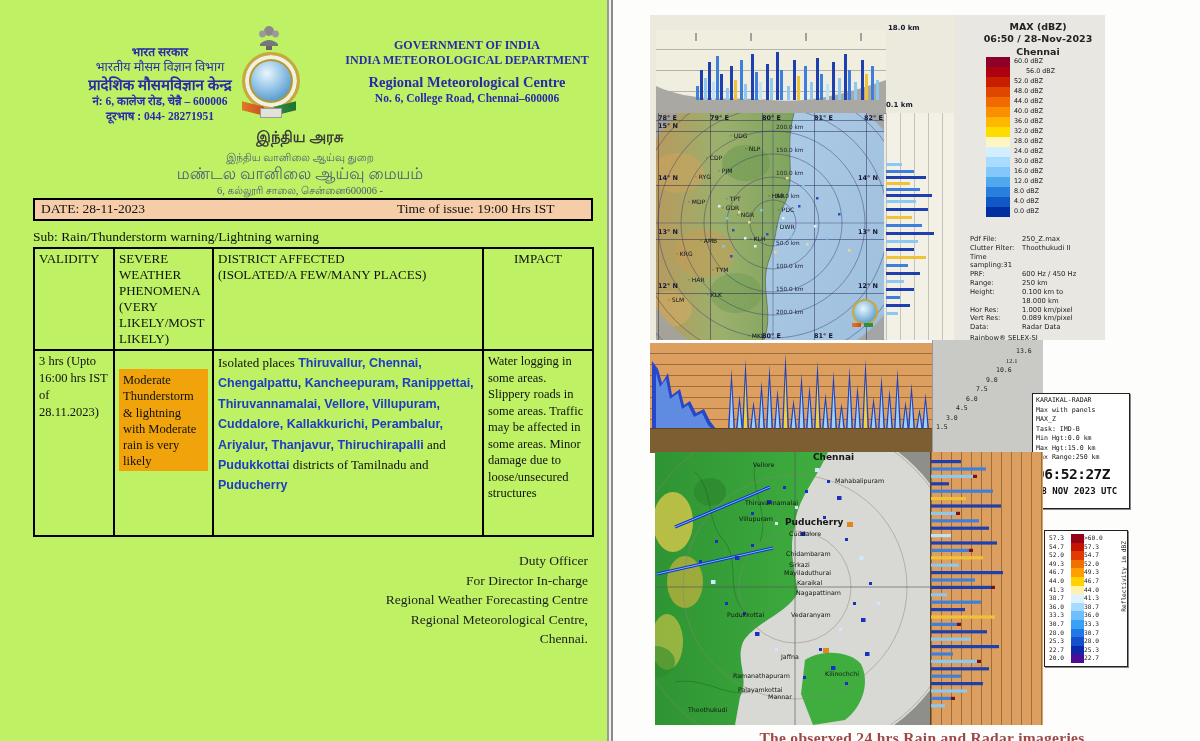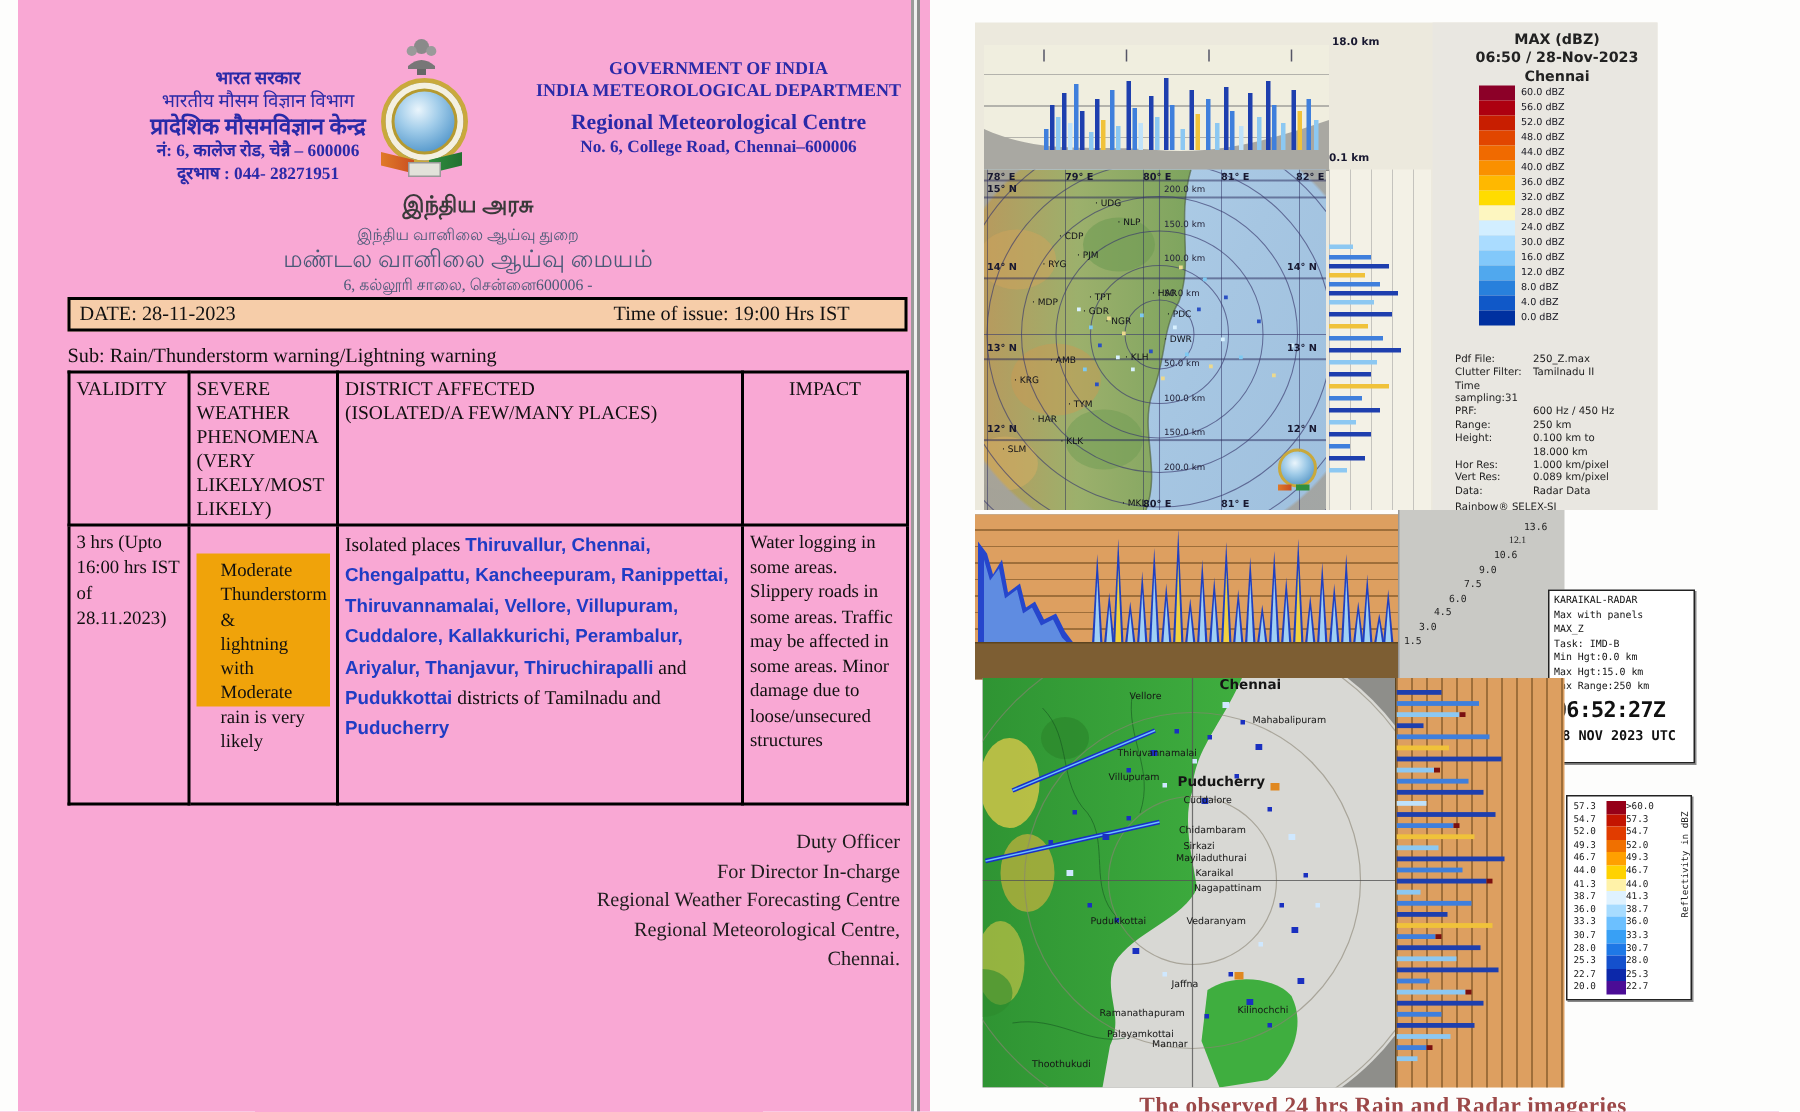--- a/index.html
+++ b/index.html
@@ -1,21 +1,21 @@
 <!DOCTYPE html>
 <html><head>
 <meta charset="utf-8">
 <style>
   html,body{margin:0;padding:0;}
   body{width:1200px;height:741px;overflow:hidden;position:relative;background:#fdfdfc;
        font-family:"Liberation Serif",serif;}
   .plbl{position:absolute;white-space:nowrap;line-height:1;font-family:"DejaVu Sans",sans-serif;
         font-size:6.5px;color:#14141e;}
   
-  .doc{position:absolute;left:0;top:0;width:608px;height:741px;background:#f9a8d4;margin-left:12px;}
+  .doc{position:absolute;left:0;top:0;width:608px;height:741px;background:#bef264;}
   .hdr-block{position:absolute;text-align:center;color:#2a2aa8;line-height:1.25;}
   .hdr-hindi{left:60px;top:45px;width:200px;}
   .hdr-eng{left:342px;top:38px;width:250px;}
   .hdr-tamil{left:150px;top:128px;width:300px;color:#4a5a78;}
   .imd-logo{position:absolute;left:240px;top:24px;width:60px;height:100px;}
   .lion{position:absolute;left:17px;top:0;}
   .globe{position:absolute;left:2px;top:28px;width:52px;height:52px;border-radius:50%;
          border:3px solid #c9a93c;
          background:radial-gradient(circle at 42% 35%,#eaf5fc 0%,#a2cdea 30%,#4f94c9 68%,#2f6f9f 100%);
          box-shadow:inset 0 0 0 4px rgba(255,255,255,.85),inset 0 0 0 6px #b59a30;}
@@ -29,21 +29,21 @@
   .datebar .d2{position:absolute;left:362px;top:1px;}
   .subject{position:absolute;left:33px;top:229px;font-size:13.5px;color:#101010;}
   table.warn{position:absolute;left:33px;top:247px;border-collapse:collapse;table-layout:fixed;
              width:559px;font-size:13px;color:#101010;}
   table.warn th,table.warn td{border:2px solid #000;vertical-align:top;padding:2px 4px;
              white-space:pre-line;font-weight:normal;}
   table.warn th{text-align:left;height:88px;}
   table.warn th.c{text-align:center;}
   table.warn td{height:180px;}
   td.c-phe{padding:0;}
-  .hl{background:#f0a30a;padding:3px 16px;height:96px;font-size:12.5px;line-height:1.3;}
+  .hl{background:#f0a30a;padding:3px 4px;height:96px;font-size:12.5px;line-height:1.3;}
   .c-val{font-size:12.5px;line-height:1.35;border-radius:14px;}
   .c-dis{font-size:13px;line-height:1.55;}
   .c-dis b{font-family:"Liberation Sans",sans-serif;color:#1f3cc4;font-size:12.5px;}
   .c-imp{font-size:12.5px;line-height:1.32;}
   .sig{position:absolute;left:300px;top:551px;width:288px;text-align:right;font-size:13.5px;
        line-height:19.5px;color:#1d1d1d;}
   
   .divider{position:absolute;left:606px;top:0;width:9px;height:741px;
            background:linear-gradient(90deg,transparent 0 1px,#9a9a9a 1px 3px,#efefef 3px 5px,#8b8b8b 5px 7px,transparent 7px);}
   
@@ -396,21 +396,21 @@
       <div class="band" style="background: rgb(255, 220, 0);"></div>
       <div class="band" style="background: rgb(253, 246, 192);"></div>
       <div class="band" style="background: rgb(210, 238, 255);"></div>
       <div class="band" style="background: rgb(170, 220, 255);"></div>
       <div class="band" style="background: rgb(130, 200, 250);"></div>
       <div class="band" style="background: rgb(80, 168, 238);"></div>
       <div class="band" style="background: rgb(40, 128, 220);"></div>
       <div class="band" style="background: rgb(16, 88, 200);"></div>
       <div class="band" style="background: rgb(0, 48, 160);"></div>
       <span class="plbl " style="left: 28px; top: 1px; font-size: 6.4px;">60.0 dBZ</span>
-      <span class="plbl " style="left: 28px; top: 11px; font-size: 6.4px;">56.0 dBZ</span>
+      <span class="plbl " style="left: 40px; top: 11px; font-size: 6.4px;">56.0 dBZ</span>
       <span class="plbl " style="left: 28px; top: 21px; font-size: 6.4px;">52.0 dBZ</span>
       <span class="plbl " style="left: 28px; top: 31px; font-size: 6.4px;">48.0 dBZ</span>
       <span class="plbl " style="left: 28px; top: 41px; font-size: 6.4px;">44.0 dBZ</span>
       <span class="plbl " style="left: 28px; top: 51px; font-size: 6.4px;">40.0 dBZ</span>
       <span class="plbl " style="left: 28px; top: 61px; font-size: 6.4px;">36.0 dBZ</span>
       <span class="plbl " style="left: 28px; top: 71px; font-size: 6.4px;">32.0 dBZ</span>
       <span class="plbl " style="left: 28px; top: 81px; font-size: 6.4px;">28.0 dBZ</span>
       <span class="plbl " style="left: 28px; top: 91px; font-size: 6.4px;">24.0 dBZ</span>
       <span class="plbl " style="left: 28px; top: 101px; font-size: 6.4px;">30.0 dBZ</span>
       <span class="plbl " style="left: 28px; top: 111px; font-size: 6.4px;">16.0 dBZ</span>
@@ -419,21 +419,21 @@
       <span class="plbl " style="left: 28px; top: 141px; font-size: 6.4px;">4.0 dBZ</span>
       <span class="plbl " style="left: 28px; top: 151px; font-size: 6.4px;">0.0 dBZ</span>
     </div>
   <div class="tr-meta" id="trMeta">
       <div class="mrow">
         <span class="mk">Pdf File:</span>
         <span class="mv">250_Z.max</span>
       </div>
       <div class="mrow">
         <span class="mk">Clutter Filter:</span>
-        <span class="mv">Tamilnadu II</span>
+        <span class="mv">Thoothukudi II</span>
       </div>
       <div class="mrow">
         <span class="mk">Time sampling:31</span>
         <span class="mv"></span>
       </div>
       <div class="mrow">
         <span class="mk">PRF:</span>
         <span class="mv">600 Hz / 450 Hz</span>
       </div>
       <div class="mrow">

